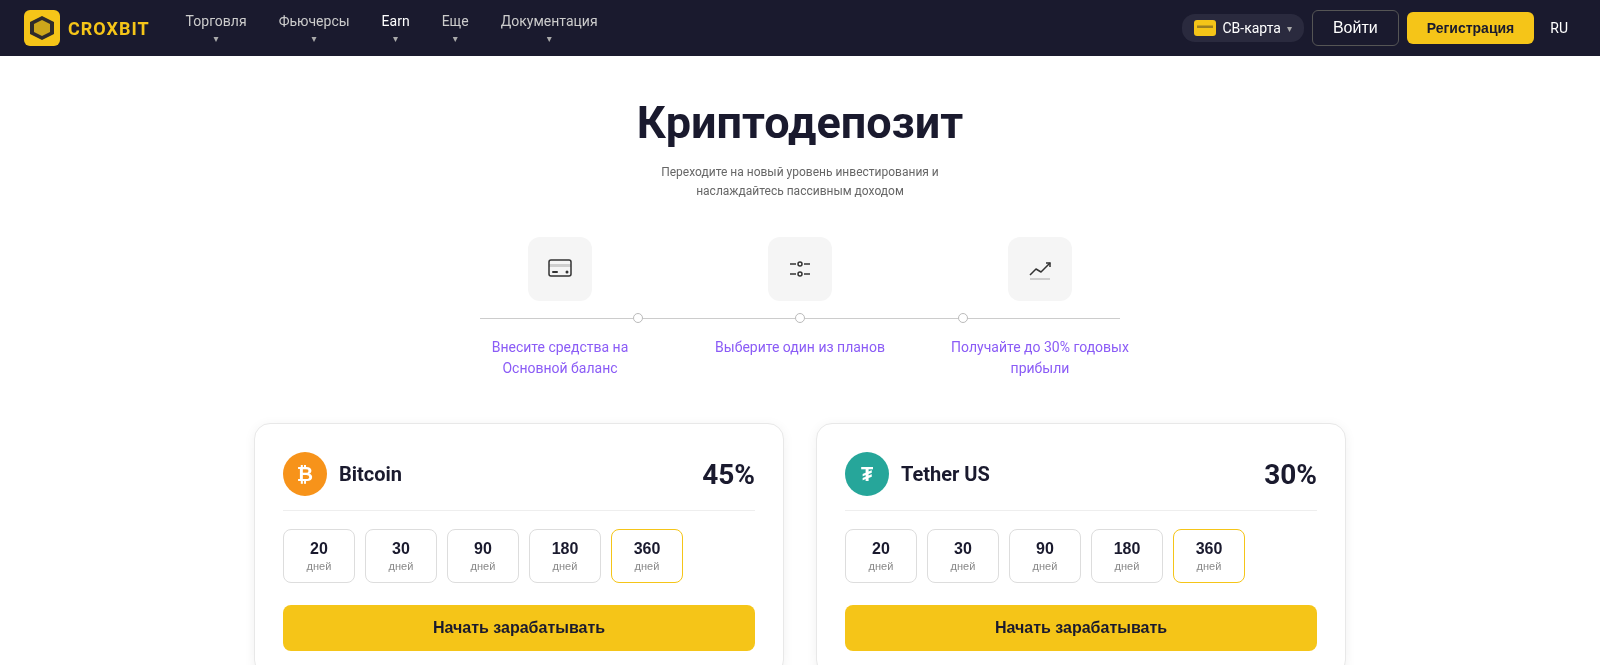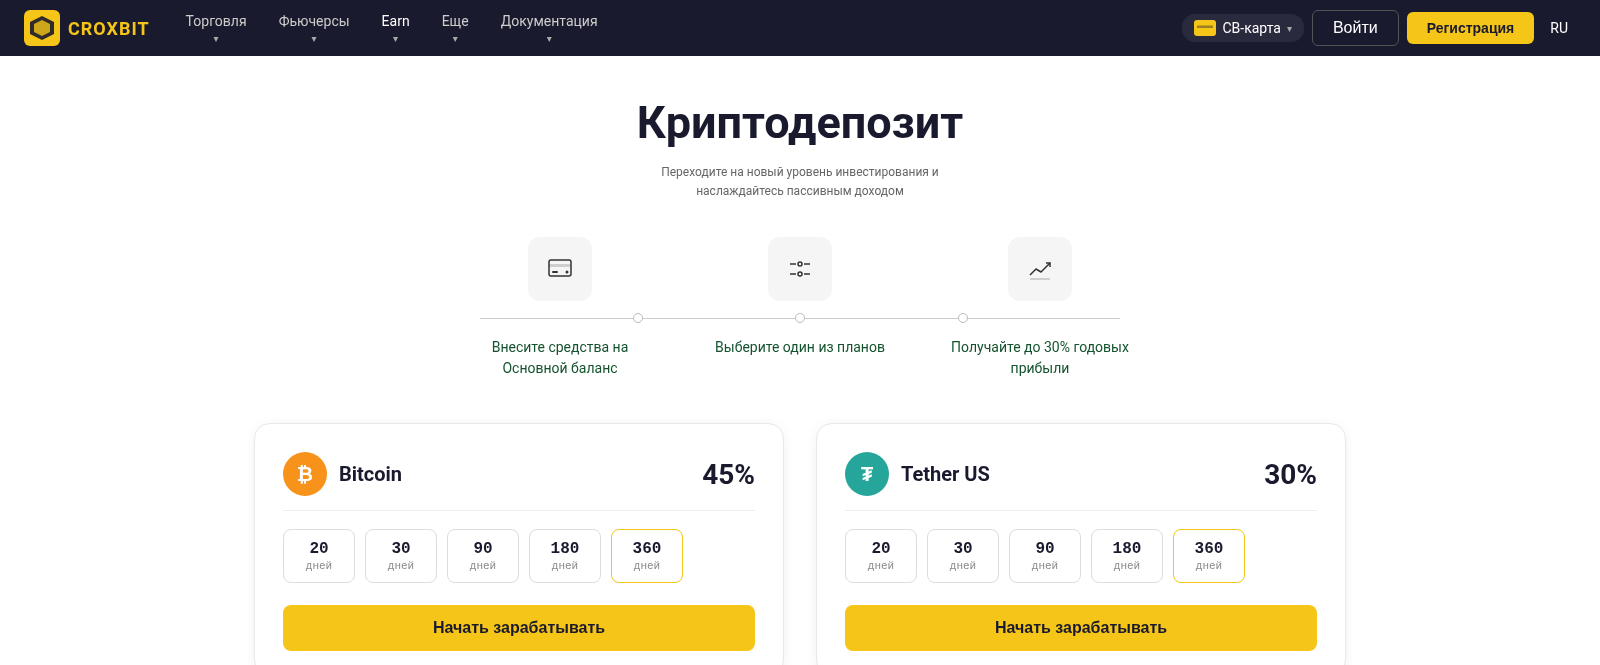--- a/index.html
+++ b/index.html
@@ -131,21 +131,21 @@
       align-items: center;
       justify-content: center;
       margin-bottom: 16px;
     }
     .step-icon-box svg {
       width: 28px;
       height: 28px;
     }
     .step-label {
       font-size: 14px;
-      color: #14532d;
+      color: #8b5cf6;
       text-align: center;
       line-height: 1.5;
       max-width: 180px;
     }
 
     
     .cards-row {
       display: flex;
       gap: 32px;
       justify-content: center;
@@ -207,21 +207,20 @@
       display: flex;
       flex-direction: column;
       align-items: center;
       justify-content: center;
       border: 1px solid #ddd;
       border-radius: 8px;
       padding: 10px 14px;
       cursor: pointer;
       min-width: 72px;
       background: #fff;
-      font-family: Liberation Mono, monospace;
     }
     .day-btn.active {
       border-color: #f5c518;
       background: #fff;
     }
     .day-num {
       font-size: 16px;
       font-weight: 600;
       color: #1a1a2e;
     }

